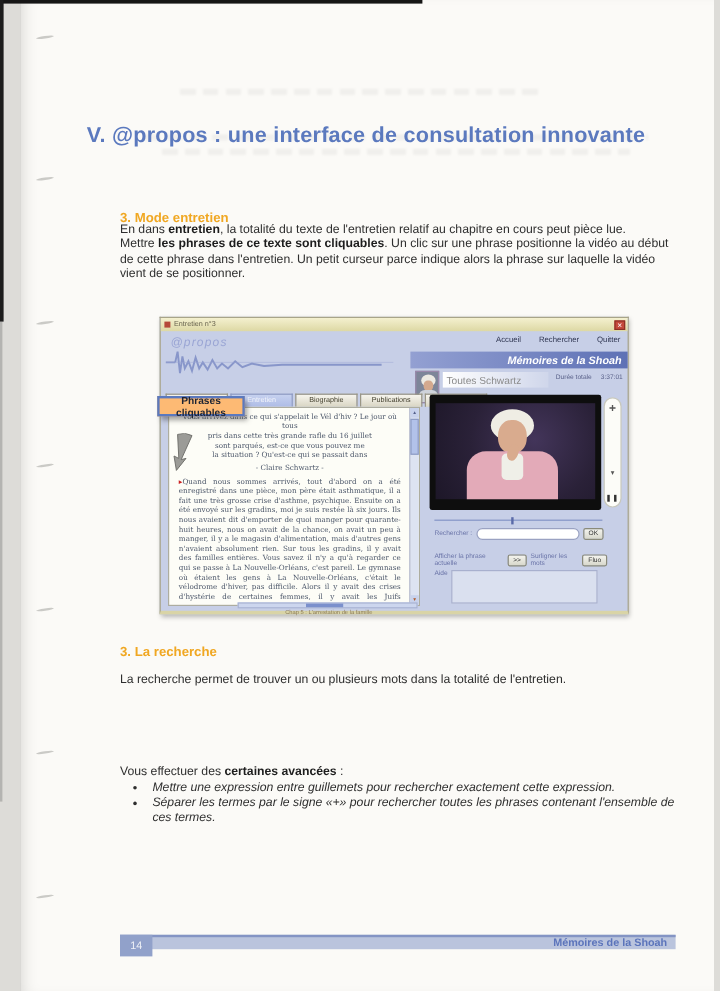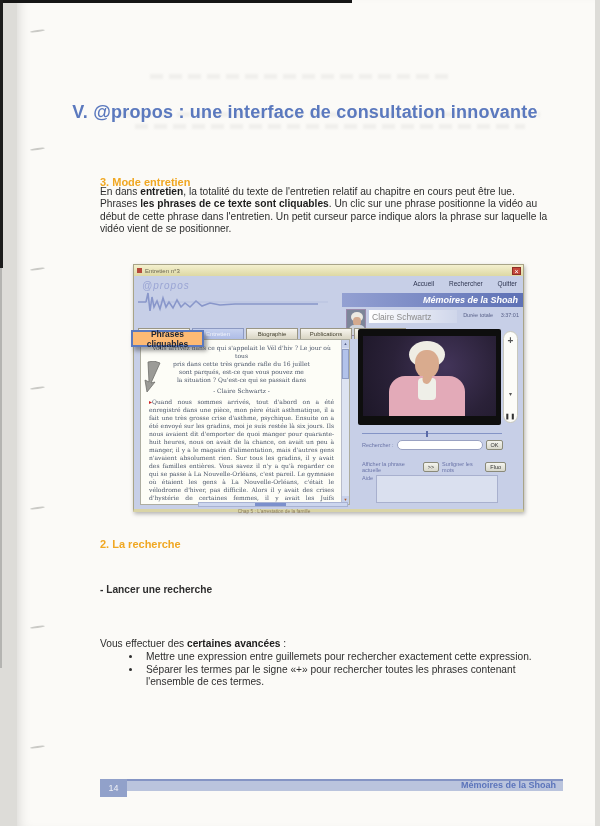--- a/index.html
+++ b/index.html
@@ -14,21 +14,21 @@
                border-radius:50%; transform:rotate(-8deg); }
   .bleed { position:absolute; height:5px; opacity:.5; filter:blur(.8px);
            background:repeating-linear-gradient(90deg, rgba(150,150,150,.22) 0 13px, transparent 13px 19px); }
 
   .doc-title { position:absolute; top:86px; left:60px; width:490px; text-align:center;
                color:#5b79be; font-weight:bold; font-size:18px; letter-spacing:.2px;margin-top:16px; }
   .h-orange { position:absolute; left:100px; color:#f0a722; font-weight:bold; font-size:11px; }
   .body-txt { position:absolute; left:100px; width:465px; color:#2e2e2e; font-size:10.2px; line-height:12.4px; }
   .body-txt b { color:#1d1d1d; }
   .bullets { margin-top:1px; }
-  .bullets li { margin-left:42px; padding-left:4px; }
+  .bullets li { margin-left:23px; padding-left:4px;font-style:italic; }
 
   
   .app { position:absolute; left:133px; top:264px; width:391px; height:248px;
          background:#c7cfe7; border:1px solid #a8a488; border-bottom:3px solid #d9d4a6;
          box-shadow:1px 2px 4px rgba(0,0,0,.28); font-family:"Liberation Sans", sans-serif; }
   .app-titlebar { height:11px; background:linear-gradient(#f4f0cf,#ddd8a4); display:flex; align-items:center;
                   padding:0 2px; font-size:6px; color:#6a6550; }
   .app-ticon { width:5px; height:5px; background:#b5483a; margin:0 3px 0 1px; }
   .app-close { margin-left:auto; width:9px; height:8px; background:#c5483c; color:#fff; font-size:7px;
                line-height:7px; text-align:center; border:1px solid #8e2f26; }
@@ -127,22 +127,22 @@
   <div class="bind-mark" style="top:626px"></div>
   <div class="bind-mark" style="top:746px"></div>
   <div class="bleed" style="left:150px; top:74px; width:300px"></div>
   <div class="bleed" style="left:120px; top:112px; width:420px"></div>
   <div class="bleed" style="left:135px; top:124px; width:390px"></div>
 
   <div class="doc-title">V. @propos : une interface de consultation innovante</div>
 
   <div class="h-orange" style="top:176px">3. Mode entretien</div>
   <div class="body-txt" style="top:186px">
-    <span>En dans </span><b>entretien</b><span>, la totalité du texte de l'entretien relatif au chapitre en cours peut être lue.</span><br>
-    <span>Phrases </span><b>les phrases de ce texte sont cliquables</b><span>. Un clic sur une phrase positionne la vidéo au début de cette phrase dans l'entretien. Un petit curseur parce indique alors la phrase sur laquelle la vidéo vient de se positionner.</span>
+    <span>En dans </span><b>entretien</b><span>, la totalité du texte de l'entretien relatif au chapitre en cours peut pièce lue.</span><br>
+    <span>Mettre </span><b>les phrases de ce texte sont cliquables</b><span>. Un clic sur une phrase positionne la vidéo au début de cette phrase dans l'entretien. Un petit curseur parce indique alors la phrase sur laquelle la vidéo vient de se positionner.</span>
   </div>
 
   <div class="app">
     <div class="app-titlebar">
       <span class="app-ticon"></span>
       <span>Entretien n°3</span>
       <span class="app-close">×</span>
     </div>
     <div class="app-body">
 
@@ -157,21 +157,21 @@
         <span>Rechercher</span>
         <span>Quitter</span>
       </div>
       <div class="brand-bar">Mémoires de la Shoah</div>
 
       <div class="portrait">
         <div class="p-hair"></div>
         <div class="p-face"></div>
         <div class="p-body"></div>
       </div>
-      <div class="name-plate">Claire Schwartz</div>
+      <div class="name-plate">Toutes Schwartz</div>
       <div class="duration">
         <span>Durée totale</span>
         <span style="margin-left:6px">3:37:01</span>
       </div>
 
       <div class="tabs">
         <div class="tab">Sommaire</div>
         <div class="tab active">Entretien</div>
         <div class="tab">Biographie</div>
         <div class="tab">Publications</div>
@@ -240,22 +240,22 @@
       </div>
 
     </div>
   </div>
 
   <div class="callout">Phrases cliquables</div>
   <svg class="callout-arrow" width="30" height="32" viewBox="0 0 30 32">
     <polygon points="16,0 22,2 13,22 17,21 9,31 7,19 11,21 10,1" fill="#9b9b97" stroke="#6f6f6b" stroke-width="0.8"></polygon>
   </svg>
 
-  <div class="h-orange" style="top:538px">2. La recherche</div>
-  <div class="body-txt" style="top:584px; font-weight:bold">- Lancer une recherche</div>
+  <div class="h-orange" style="top:538px">3. La recherche</div>
+  <div class="body-txt" style="top:561px">La recherche permet de trouver un ou plusieurs mots dans la totalité de l'entretien.</div>
   <div class="body-txt" style="top:638px">
     <span>Vous effectuer des </span><b>certaines avancées</b><span> :</span>
     <ul class="bullets">
       <li>Mettre une expression entre guillemets pour rechercher exactement cette expression.</li>
       <li>Séparer les termes par le signe «+» pour rechercher toutes les phrases contenant l'ensemble de ces termes.</li>
     </ul>
   </div>
 
   <div class="footer-bar"></div>
   <div class="page-num-box">14</div>

